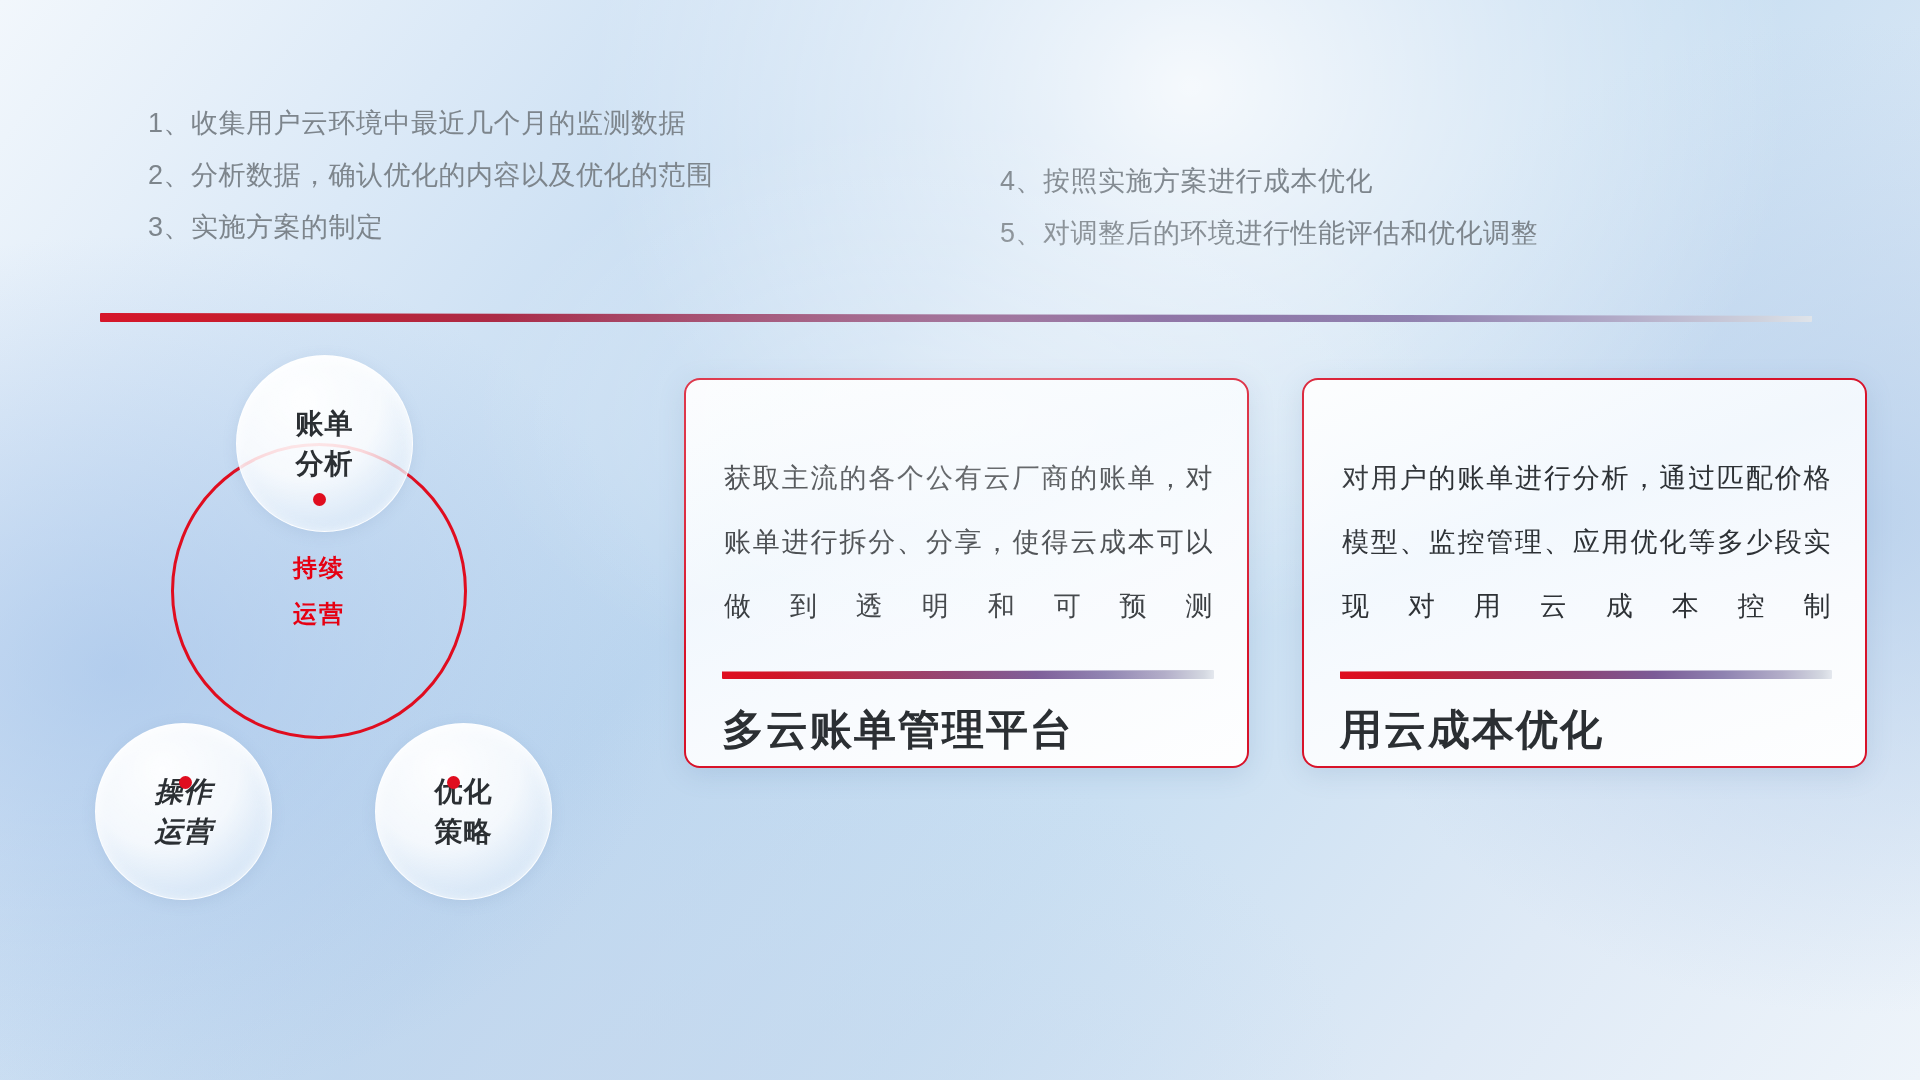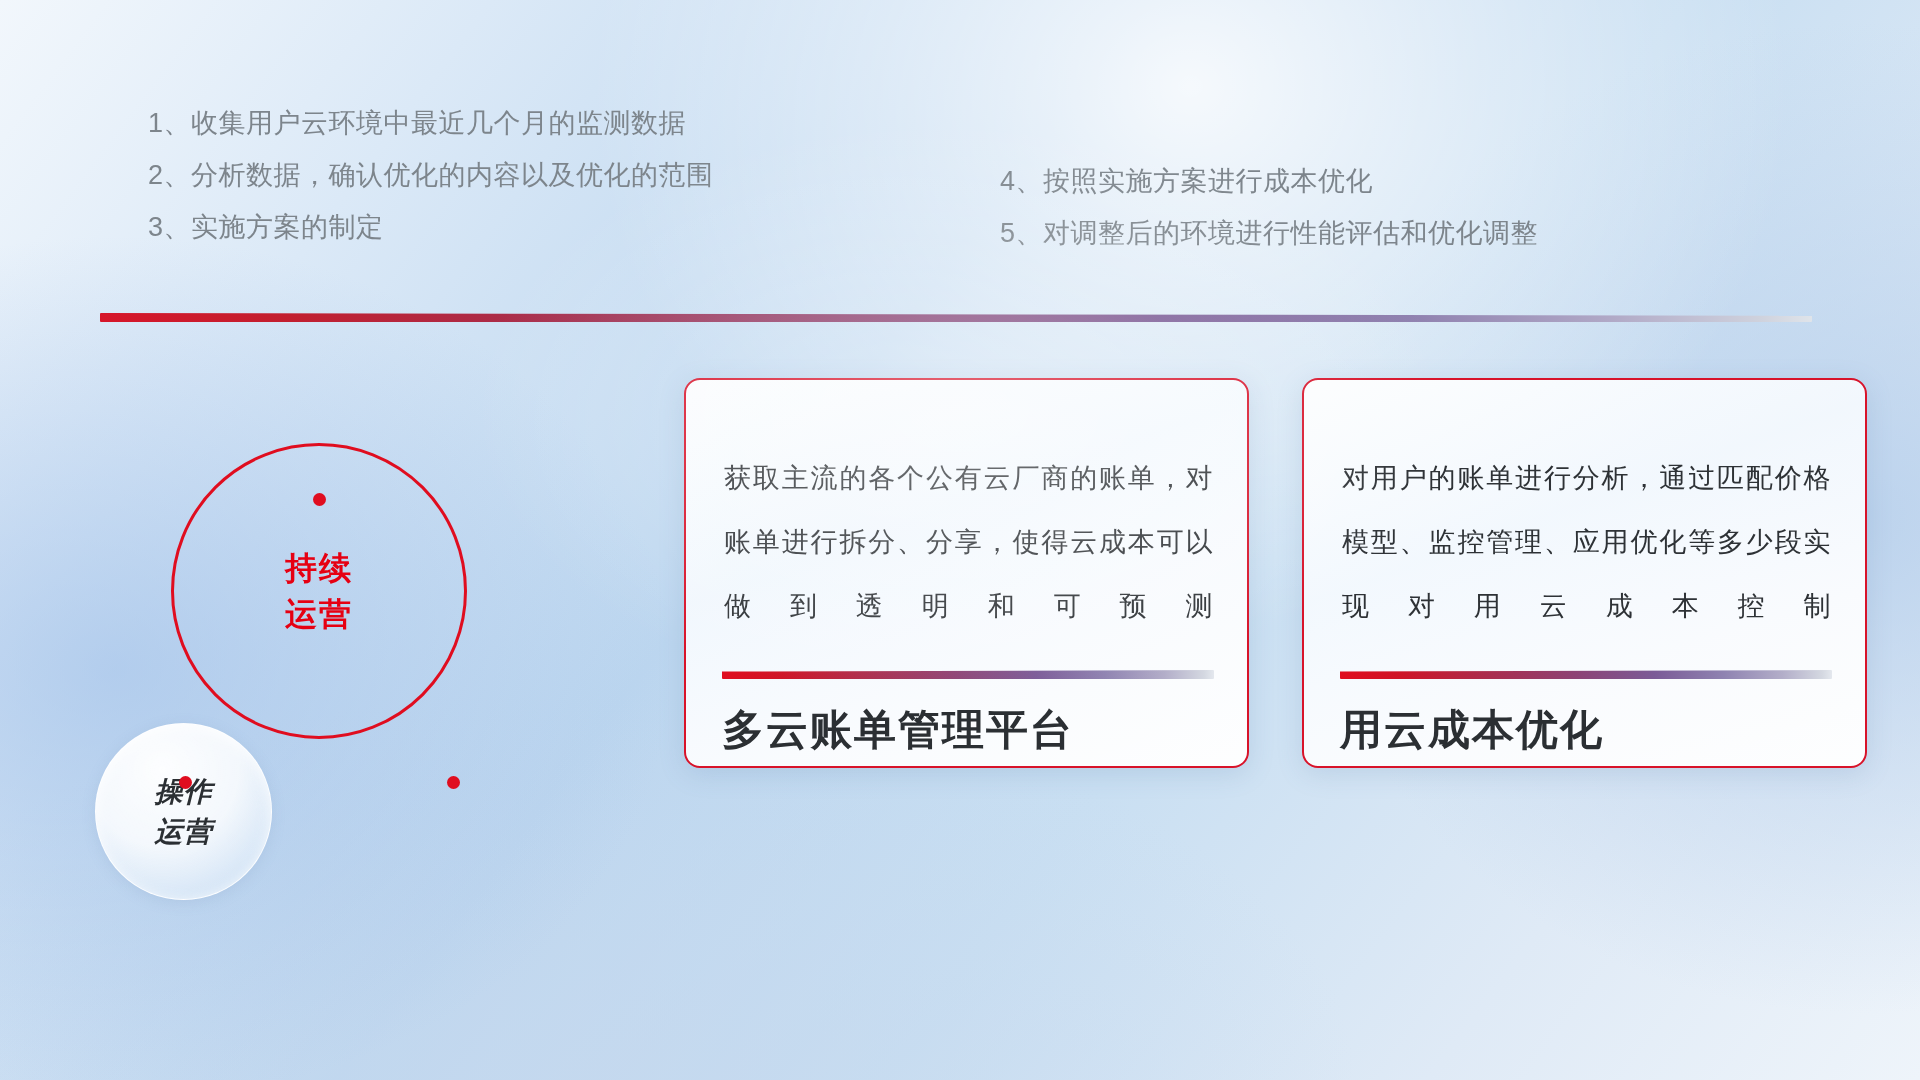--- a/index.html
+++ b/index.html
@@ -81,21 +81,21 @@
     border: 3px solid #e00d1f;
     z-index: 2;
   }
   .ring-label {
     position: absolute;
     left: 76px; top: 88px; width: 296px; height: 296px;
     display: flex; align-items: center; justify-content: center;
     z-index: 5; pointer-events: none;
   }
   .ring-label span {
-    font-size: 32px; font-weight: 800; color: #e60012;
+    font-size: 24px; font-weight: 800; color: #e60012;
     line-height: 46px; text-align: center; letter-spacing: 2px;
   }
   .dot {
     position: absolute; width: 13px; height: 13px;
     border-radius: 50%; background: #e00d1f; z-index: 6;
   }
   .dot-top   { left: 218px; top: 138px; }
   .dot-left  { left: 84px;  top: 421px; }
   .dot-right { left: 352px; top: 421px; }
 
@@ -167,28 +167,40 @@
 
     <div class="ring"></div>
 
     <div class="ring-label">
       <span>
         <span>持续</span><br>
         <span>运营</span>
       </span>
     </div>
 
+    <div class="bubble b-top">
+      <span>
+        <span>账单</span><br>
+        <span>分析</span>
+      </span>
+    </div>
 
     <div class="bubble b-left">
       <span>
         <span>操作</span><br>
         <span>运营</span>
       </span>
     </div>
 
+    <div class="bubble b-right">
+      <span>
+        <span>优化</span><br>
+        <span>策略</span>
+      </span>
+    </div>
 
     <div class="dot dot-top"></div>
     <div class="dot dot-left"></div>
     <div class="dot dot-right"></div>
   </div>
 
   <div class="card card-1">
     <div class="card-body">获取主流的各个公有云厂商的账单，对账单进行拆分、分享，使得云成本可以做到透明和可预测</div>
     <div class="card-rule"></div>
     <div class="card-title">多云账单管理平台</div>

